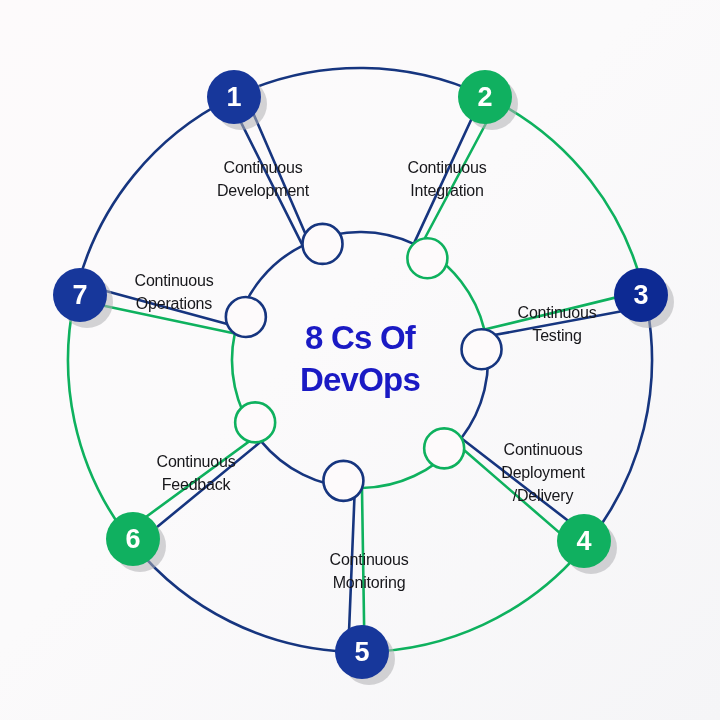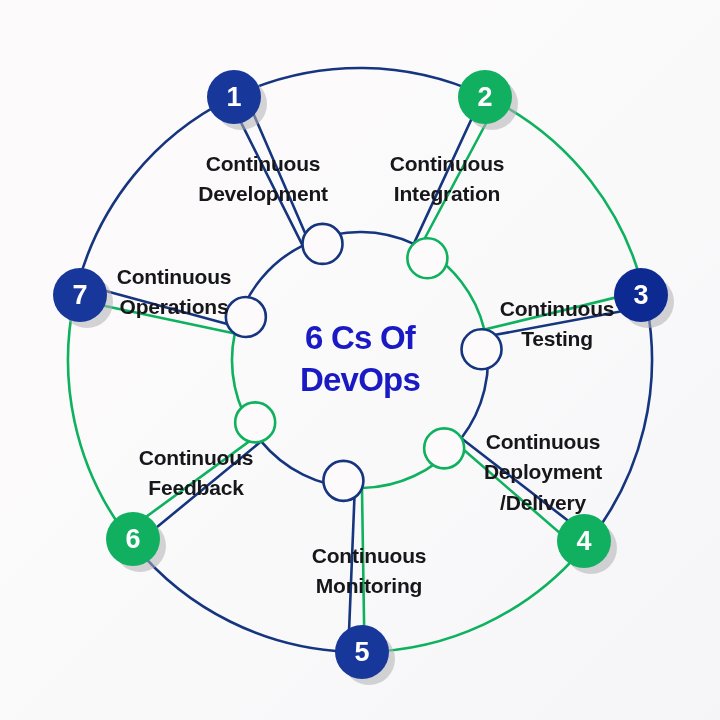--- a/index.html
+++ b/index.html
@@ -31,22 +31,22 @@
     top: 0;
     width: 720px;
     height: 720px;
     pointer-events: none;
   }
   .seg-label {
     position: absolute;
     transform: translate(-50%, -50%);
     text-align: center;
     font-family: "Liberation Sans", sans-serif;
-    font-weight: bold;
-    font-size: 21px;
+    font-weight: normal;
+    font-size: 16px;
     line-height: 1.45;
     letter-spacing: -0.2px;
     color: #17171b;
     white-space: pre-line;
     pointer-events: auto;
   }
   .badge {
     position: absolute;
     width: 54px;
     height: 54px;
@@ -127,17 +127,17 @@
       </div>
     <div id="badge-layer">
         <div class="badge" style="left: 234px; top: 97px; background: rgb(23, 55, 155);">1</div>
         <div class="badge" style="left: 485px; top: 97px; background: rgb(16, 176, 96);">2</div>
         <div class="badge" style="left: 641px; top: 295px; background: rgb(13, 42, 147);">3</div>
         <div class="badge" style="left: 584px; top: 541px; background: rgb(16, 176, 96);">4</div>
         <div class="badge" style="left: 362px; top: 652px; background: rgb(23, 55, 155);">5</div>
         <div class="badge" style="left: 133px; top: 539px; background: rgb(16, 176, 96);">6</div>
         <div class="badge" style="left: 80px; top: 295px; background: rgb(23, 55, 155);">7</div>
       </div>
-    <div id="center-title">6 Cs Of
+    <div id="center-title">8 Cs Of
 DevOps</div>
   </div>
 
 </div>
 
 </body></html>

